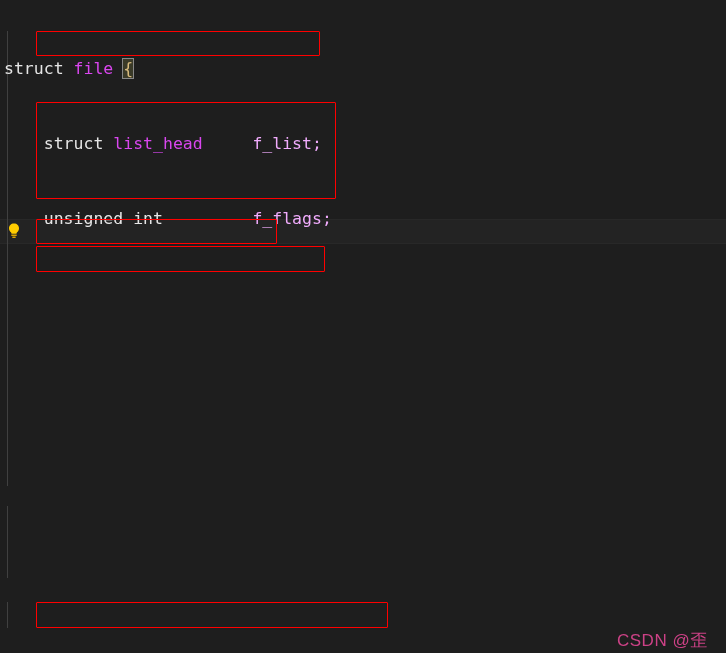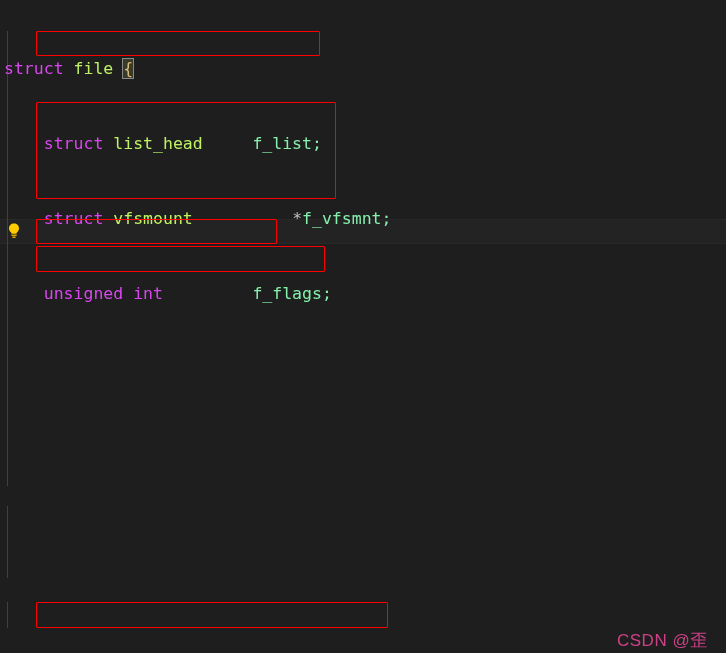--- a/index.html
+++ b/index.html
@@ -41,23 +41,23 @@
     letter-spacing: 0px;
   }
   .ln {
     position: relative;
     height: 25px;
     padding-left: 4px;
     white-space: pre;
   }
 
   
-  .kw      { color: #d946ef; margin-top: 20px; }   
-  .type    { color: #bef264; }   
-  .ident   { color: #86efac; }
+  .kw      { color: #e5e5e5; margin-top: 20px; }   
+  .type    { color: #d946ef; }   
+  .ident   { color: #f0abfc; }
   .op      { color: #bfbfbf; }   
   .brace   { color: #d7ba7d; }
 
   
   .bracket-match {
     outline: 1px solid #888888;
     background: #3a3a28;
     padding: 0 0px;
   }
 
@@ -101,21 +101,20 @@
 
   <div class="line-highlight" style="top:219px;"></div>
 
   <div class="indent-guide" style="left:7px; top:31px;  height:455px;"></div>
   <div class="indent-guide" style="left:7px; top:506px; height:72px;"></div>
   <div class="indent-guide" style="left:7px; top:602px; height:26px;"></div>
 
   <div class="code">
     <div class="ln"><span class="kw">struct</span> <span class="type">file</span> <span class="brace bracket-match">{</span></div>
     <div class="ln">    <span class="kw">struct</span> <span class="type">list_head</span>     <span class="ident">f_list;</span></div>
-    <div class="ln">    <span class="kw">struct</span> <span class="type">vfsmount</span>          <span class="op">*</span><span class="ident">f_vfsmnt;</span></div>
     <div class="ln">    <span class="kw">unsigned int</span>         <span class="ident">f_flags;</span></div>
     
     
     
     
     
     
     
     
     

